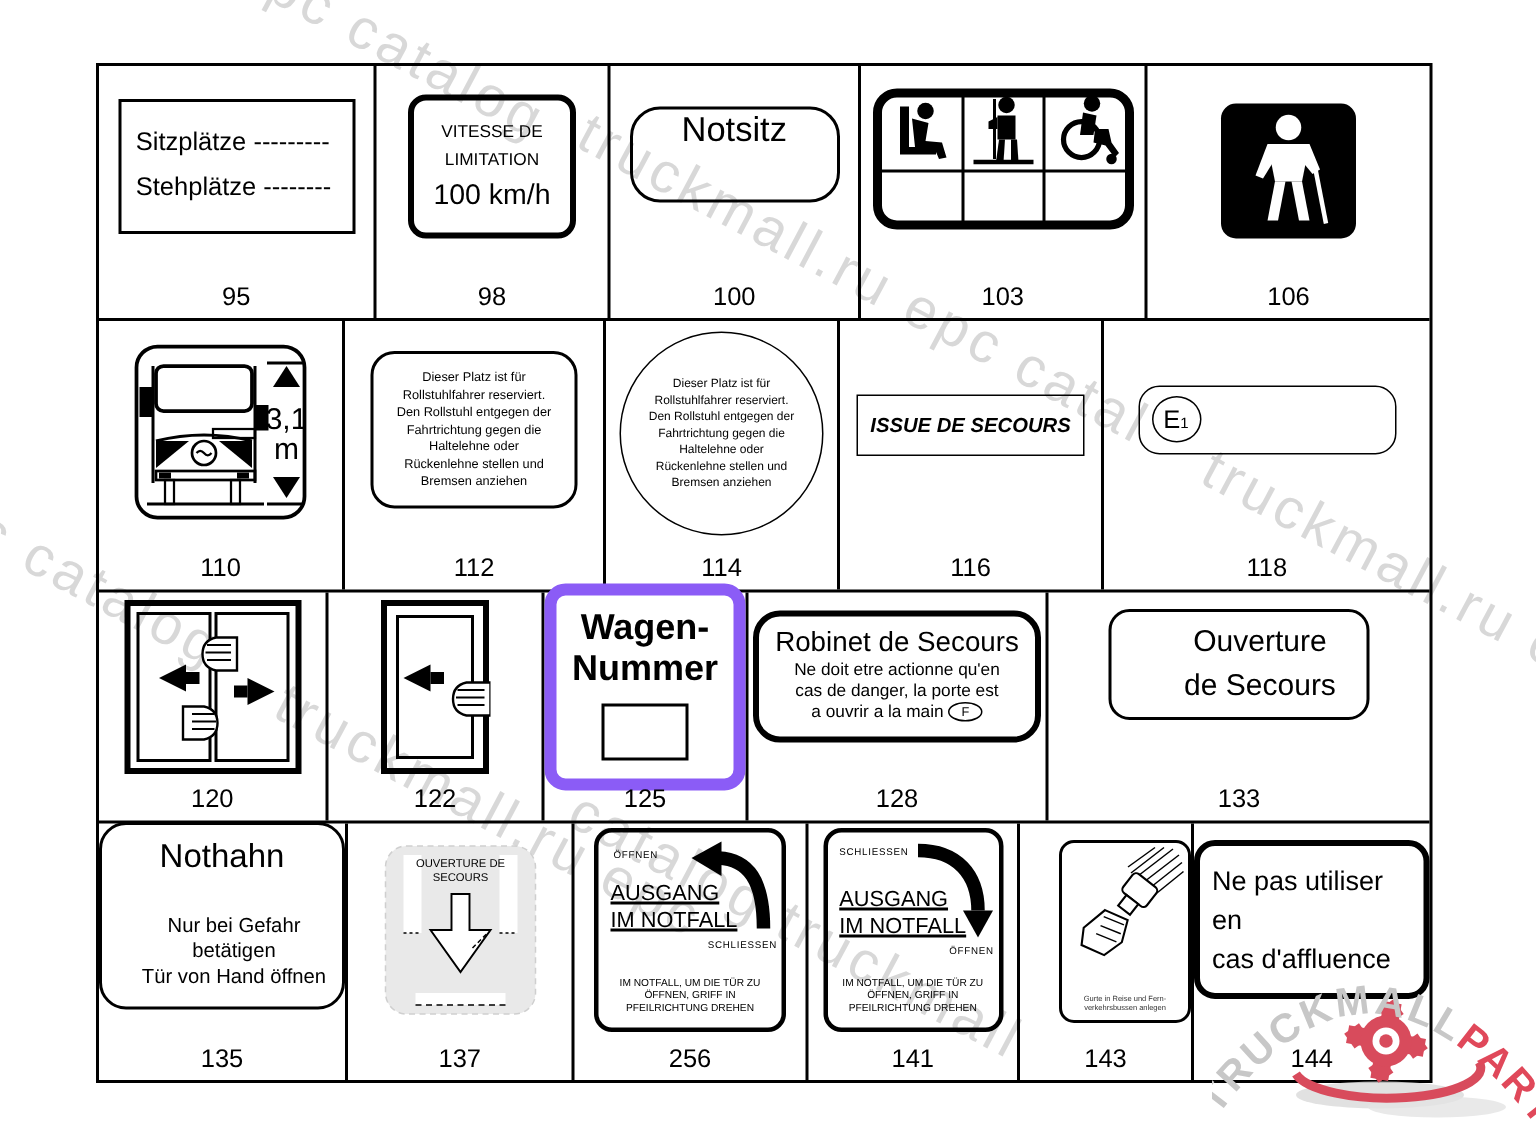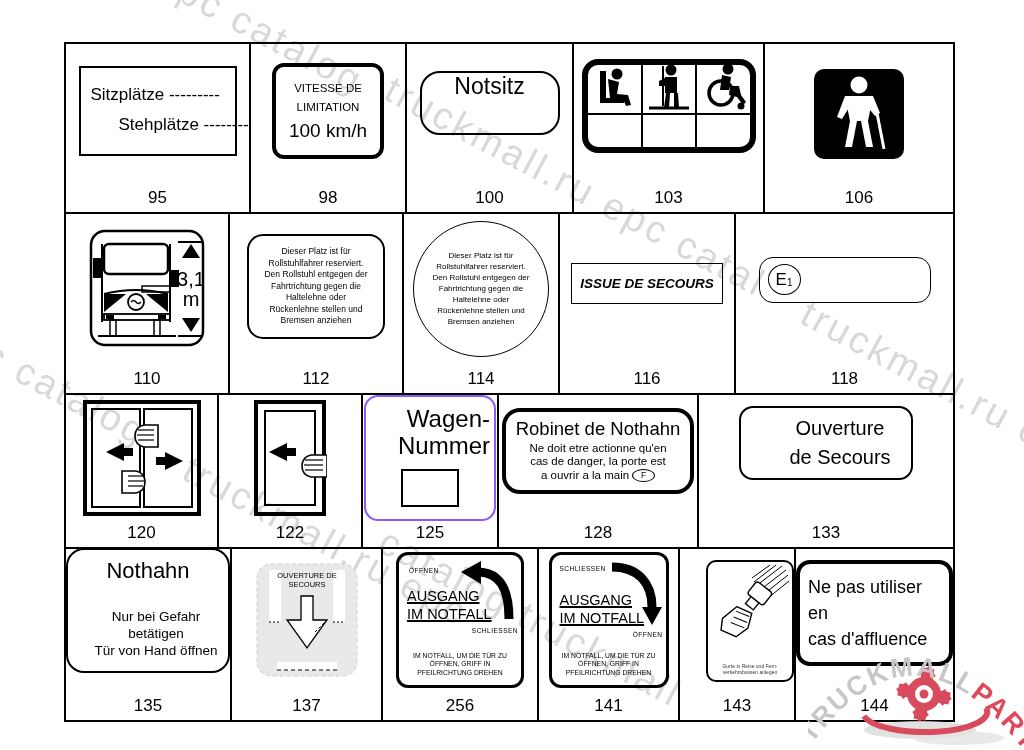--- a/index.html
+++ b/index.html
@@ -27,21 +27,21 @@
         align-items:flex-start;justify-content:center;font-size:23px;}
   .s112{border:2px solid #000;border-radius:16px;width:130px;padding:10px 2px;text-align:center;}
   .s112 span{display:block;font-size:8.5px;line-height:11.5px;}
   .s114{border:1.5px solid #000;border-radius:50%;width:134px;height:134px;display:flex;flex-direction:column;
         align-items:center;justify-content:center;text-align:center;}
   .s114 span{display:block;font-size:8px;line-height:11px;}
   .s116{border:1.5px solid #000;padding:12px 8px;font-size:13.5px;font-weight:bold;font-style:italic;white-space:nowrap;}
   .s118{border:1.5px solid #000;border-radius:14px;width:162px;height:44px;display:flex;align-items:center;padding-left:8px;}
   .emark{width:31px;height:29px;border:1.5px solid #000;border-radius:50%;display:flex;align-items:center;justify-content:center;}
   .emark .e{font-size:17px;}.emark .d{font-size:10px;margin-top:6px;}
-  .s125{border:2px solid #8b5cf6;border-radius:14px;width:120px;padding:8px 4px 12px 4px;text-align:right;}
+  .s125{border:8px solid #8b5cf6;border-radius:14px;width:120px;padding:8px 4px 12px 4px;text-align:center;font-weight:bold;}
   .s125 .t{font-size:24px;line-height:27px;display:block;}
   .s125 .bx{width:54px;height:34px;border:2px solid #000;margin:10px auto 0 auto;}
   .s128{border:4px solid #000;border-radius:18px;width:176px;padding:6px 4px 8px 4px;text-align:center;}
   .s128 .t{font-size:18.5px;display:block;margin-bottom:2px;}
   .s128 .l{font-size:11.5px;line-height:13.5px;display:block;}
   .foval{display:inline-block;width:21px;height:11px;border:1.5px solid #000;border-radius:50%;
          font-size:8.5px;line-height:10px;vertical-align:1px;margin-left:3px;}
   .s133{border:2px solid #000;border-radius:14px;padding:6px 20px;text-align:center;}
   .s133 span{display:block;font-size:20px;line-height:29px;margin-left:28px;}
   .s135{border:2px solid #000;border-radius:18px;width:160px;padding:8px 6px 12px 6px;text-align:center;}
@@ -71,21 +71,21 @@
 <div class="wm" style="left:196px;top:448px;">truckmall.ru epc</div>
 <div class="wm" style="left:392px;top:520px;">catalog truckmall</div>
 
 <div class="tbl">
 
   <div class="row" style="height:170px;">
 
     <div class="cell" style="width:185px;padding-bottom:34px;">
       <div class="sq s95">
         <span style="display:block;">Sitzplätze ---------</span>
-        <span style="display:block;margin-left:28px;">Stehplätze --------</span>
+        <span style="display:block;">Stehplätze --------</span>
       </div>
       <div class="num">95</div>
     </div>
 
     <div class="cell" style="width:156px;padding-bottom:34px;">
       <div class="sq s98">
         <span class="l1">VITESSE DE</span>
         <span class="l1">LIMITATION</span>
         <span class="l2">100 km/h</span>
       </div>
@@ -273,21 +273,21 @@
       <div class="s125">
         <span class="t">Wagen-</span>
         <span class="t">Nummer</span>
         <div class="bx"></div>
       </div>
       <div class="num">125</div>
     </div>
 
     <div class="cell" style="width:200px;padding-bottom:40px;">
       <div class="s128">
-        <span class="t">Robinet de Nothahn</span>
+        <span class="t">Robinet de Secours</span>
         <span class="l">Ne doit etre actionne qu'en</span>
         <span class="l">cas de danger, la porte est</span>
         <span class="l"><span>a ouvrir a la main</span><span class="foval">F</span></span>
       </div>
       <div class="num">128</div>
     </div>
 
     <div class="cell" style="width:254px;padding-bottom:56px;">
       <div class="s133">
         <span>Ouverture</span>

